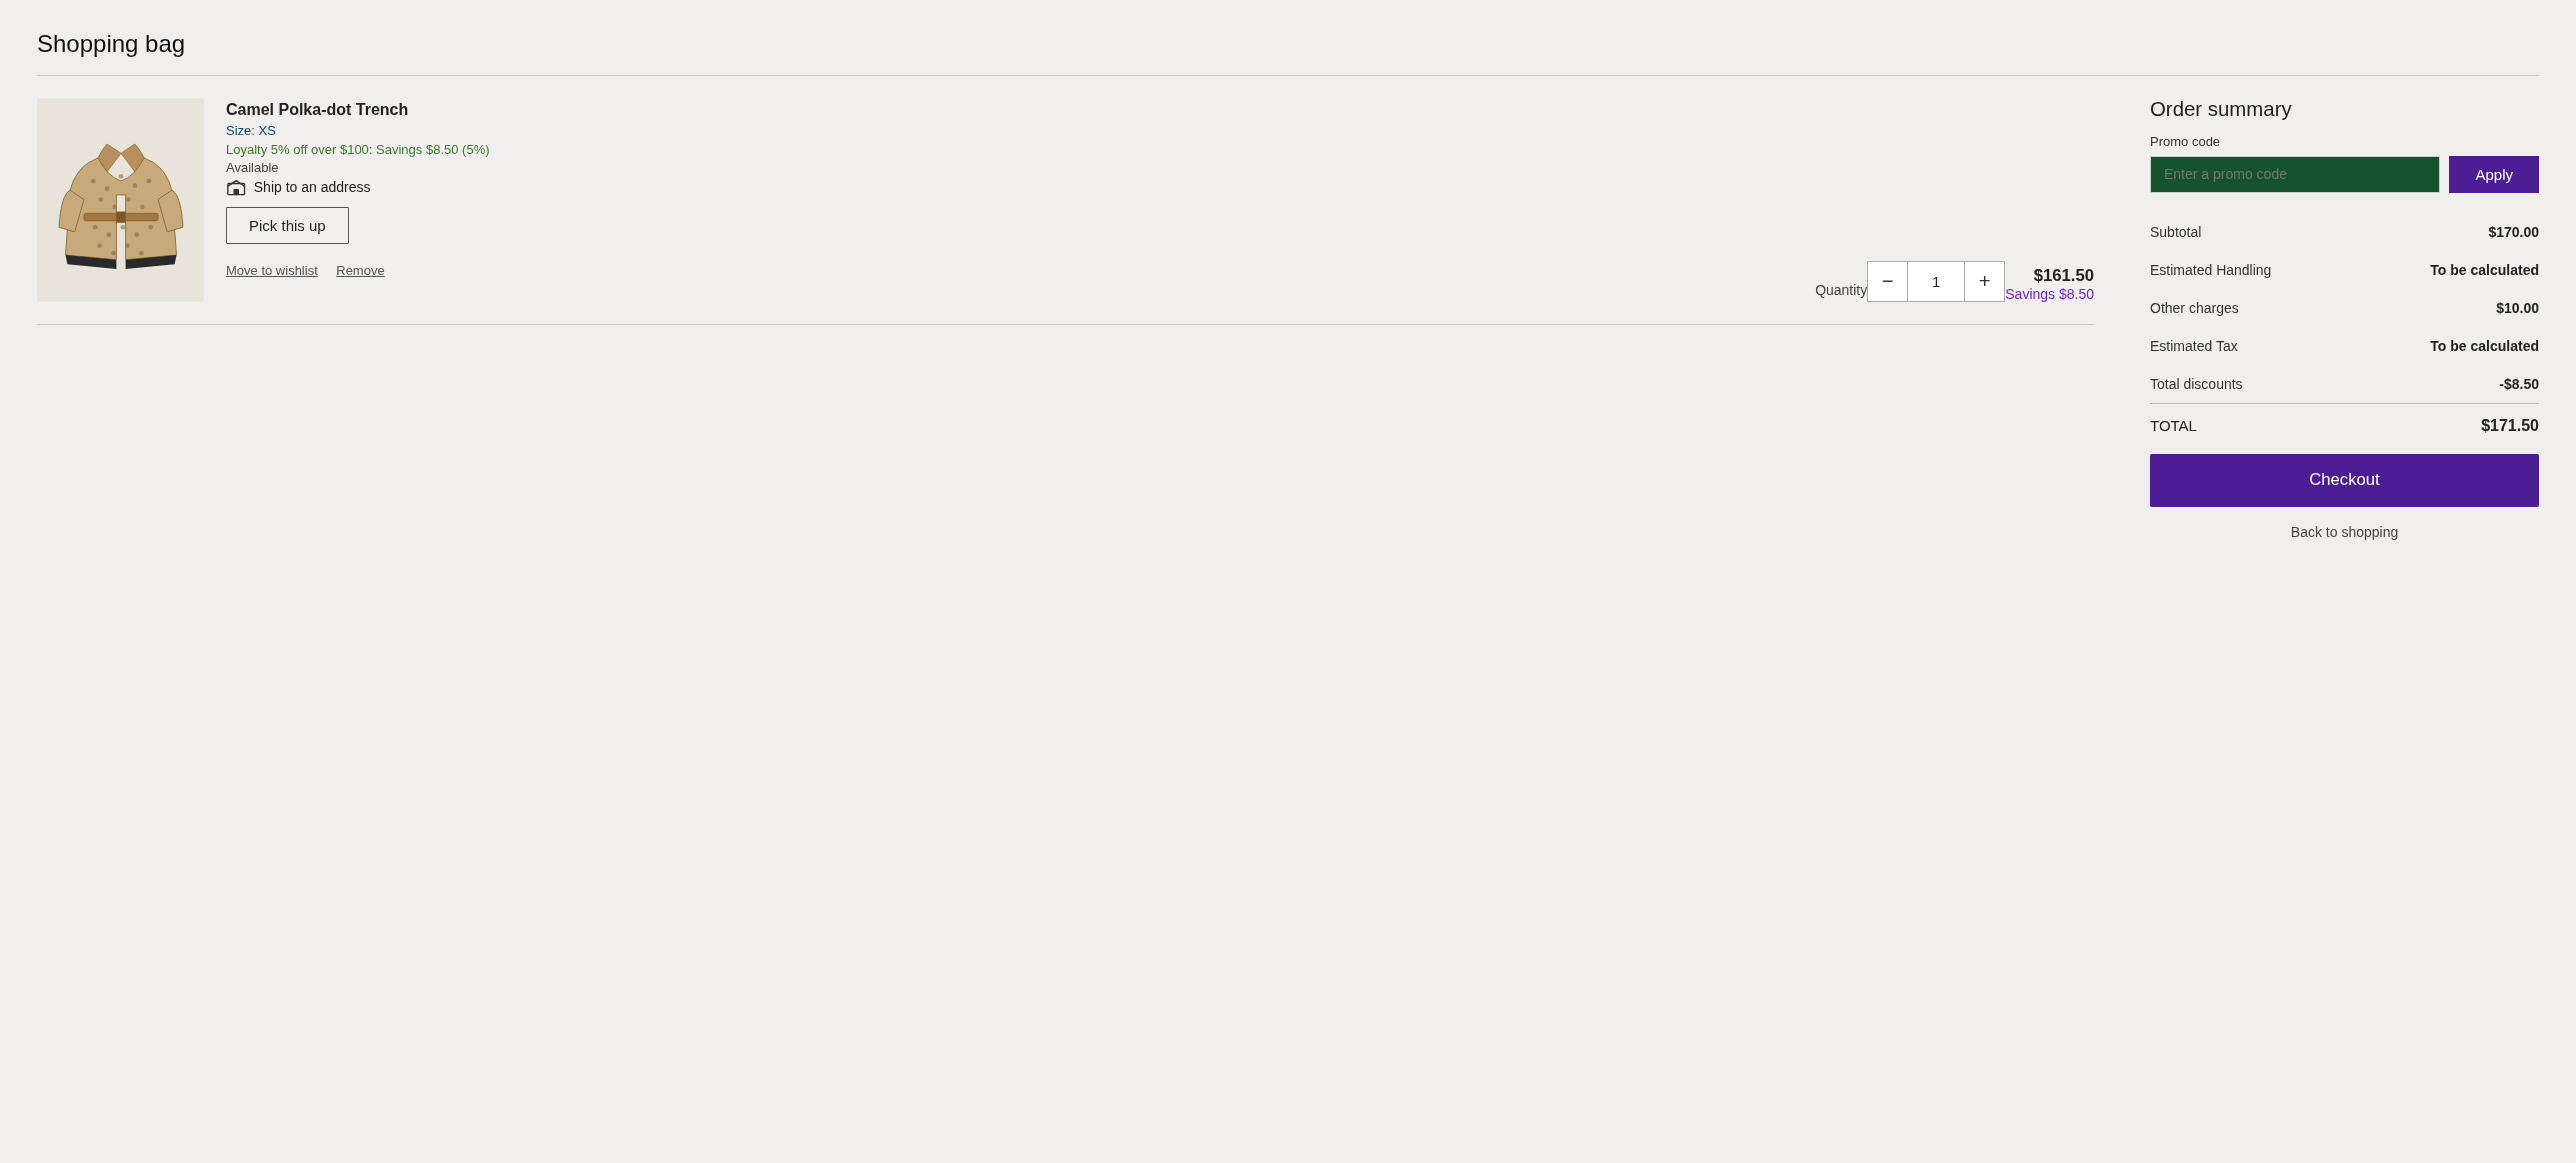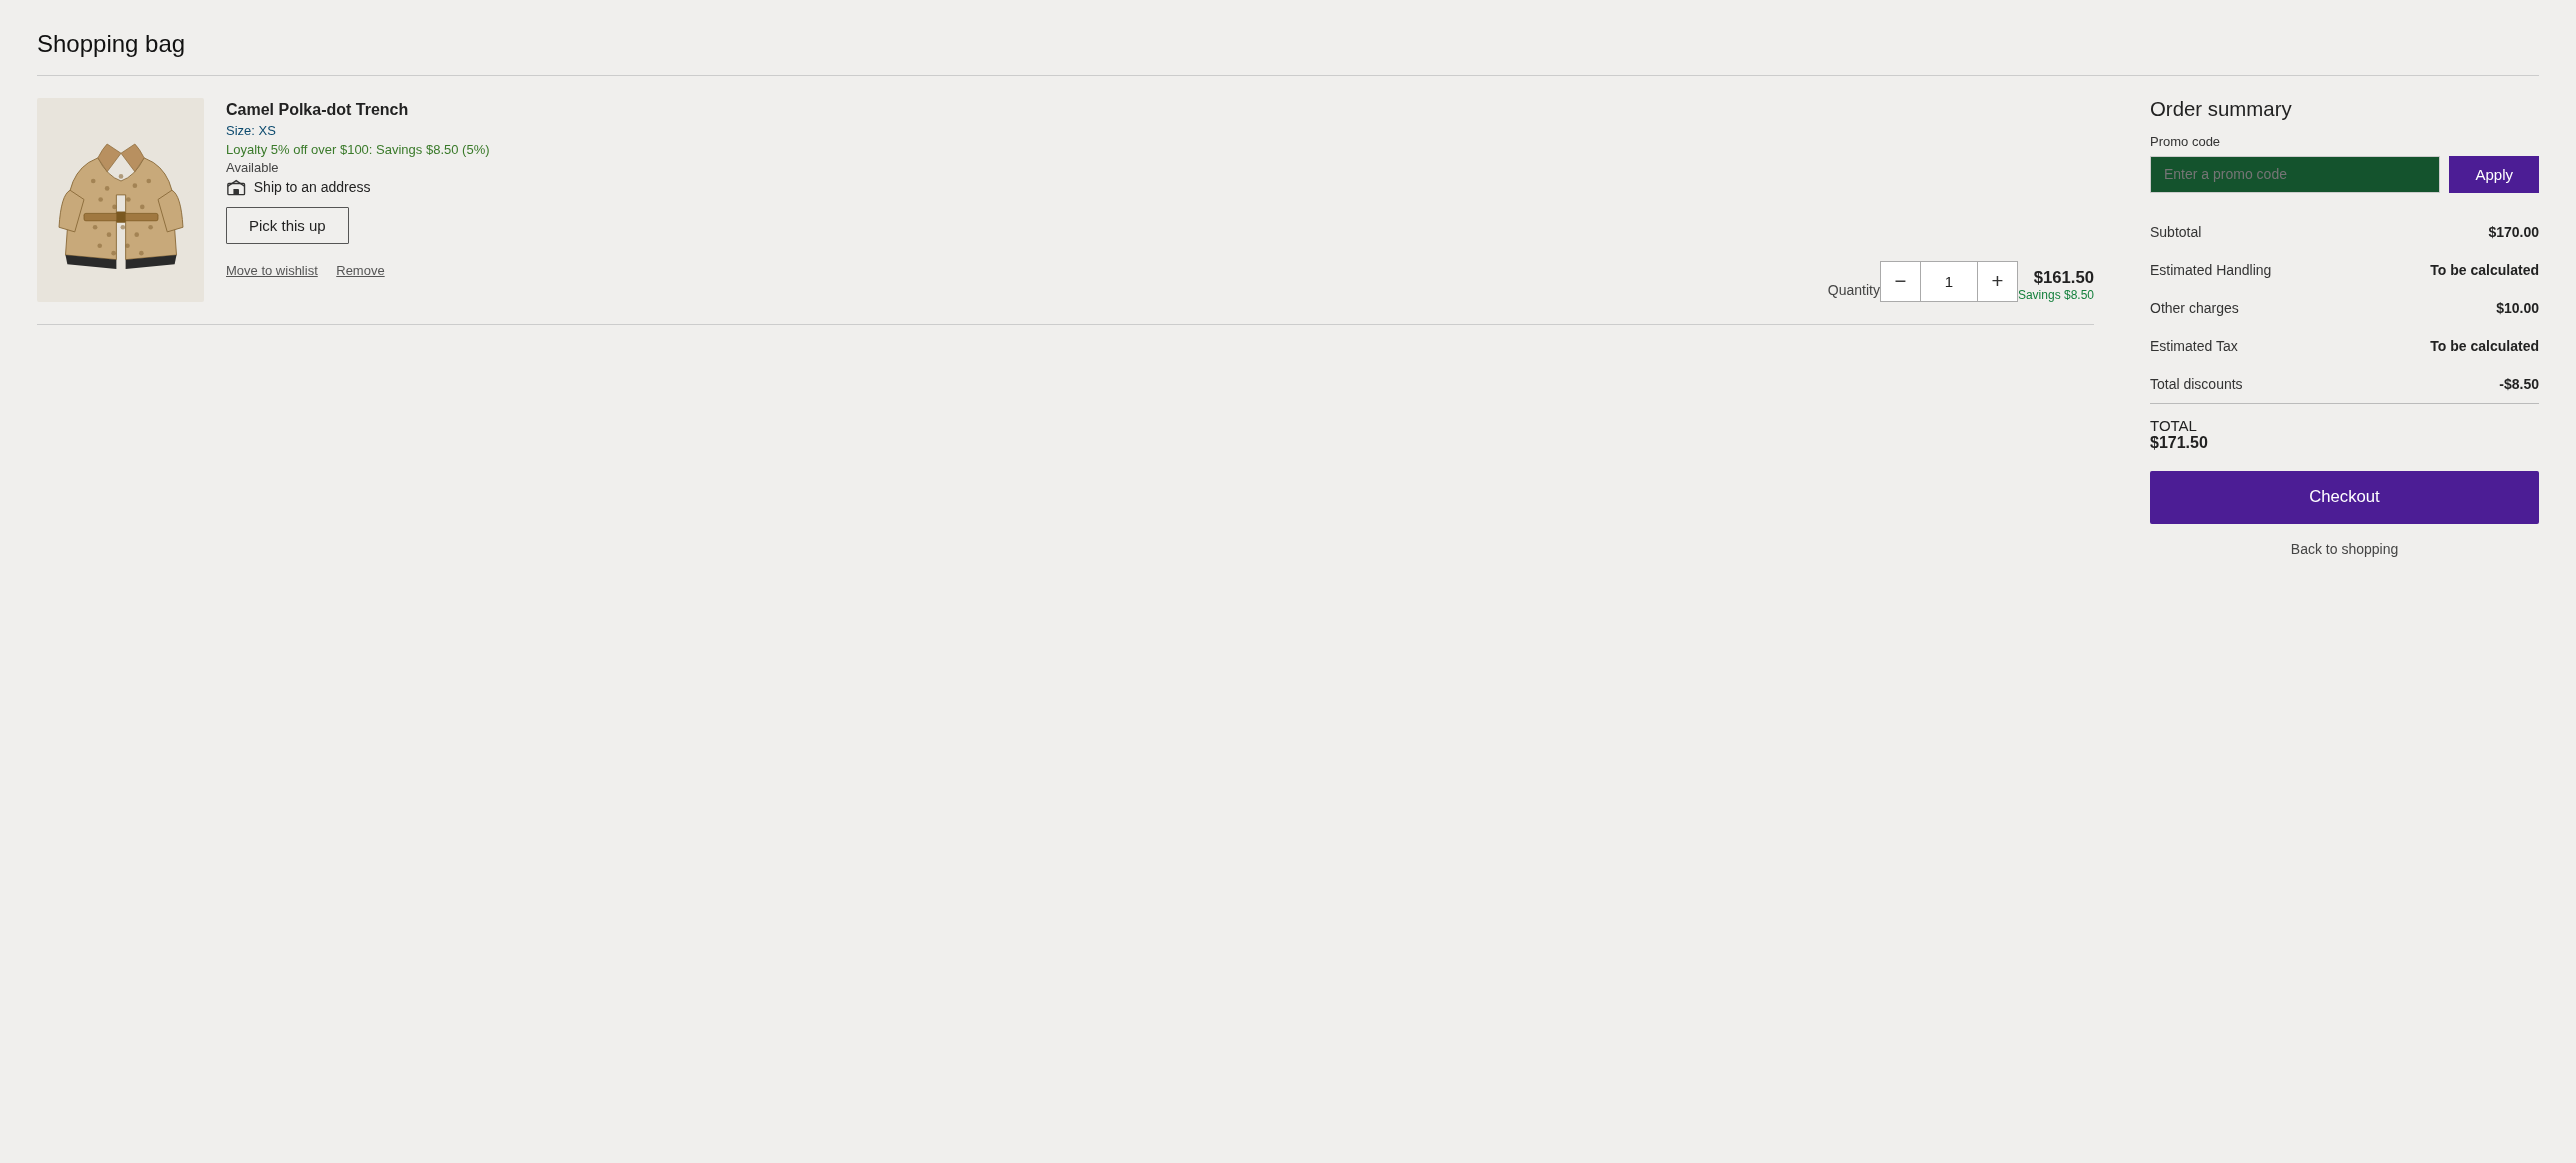--- a/index.html
+++ b/index.html
@@ -154,22 +154,22 @@
     }
     .price-block {
       text-align: right;
       padding-top: 7.4px;
     }
     .price-main {
       font-weight: 700;
       font-size: 16.7px;
     }
     .price-savings {
-      color: #15803d;
-      font-size: 12px;
+      color: #6d28d9;
+      font-size: 14px;
     }
     
     .order-summary {
       width: 389px;
       flex-shrink: 0;
       background: #f0efed;
     }
     .order-summary-title {
       font-size: 20.4px;
       font-weight: 400;
@@ -216,21 +216,20 @@
       border: none;
       border-top: 0.9px solid #bbb;
       margin: 0;
     }
     .total-row {
       display: flex;
       justify-content: space-between;
       align-items: baseline;
       padding: 13px 0 18.5px;
       font-size: 15px;
-      flex-direction: column;
     }
     .total-label { font-weight: 400; }
     .total-value { font-weight: 700; font-size: 16px; }
     .checkout-btn {
       width: 100%;
       padding: 16.7px;
       background: #4c1d95;
       color: #fff;
       border: none;
       font-size: 16.7px;

